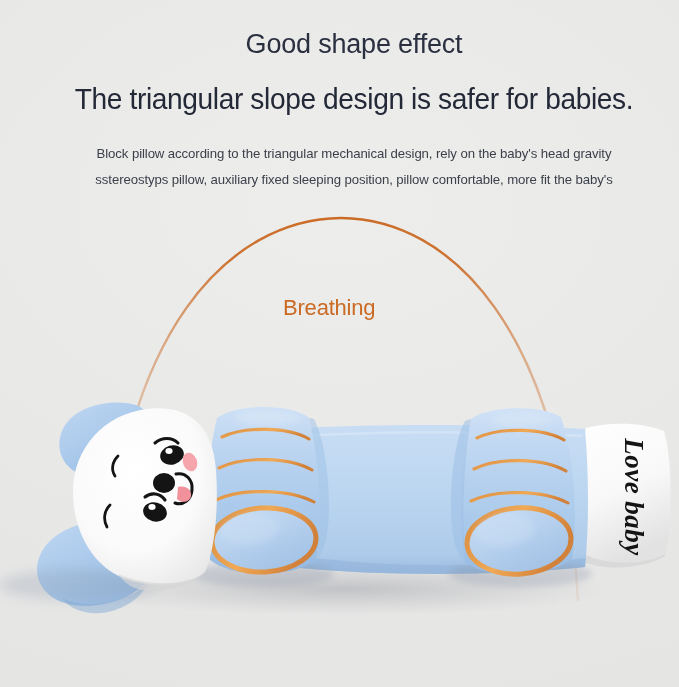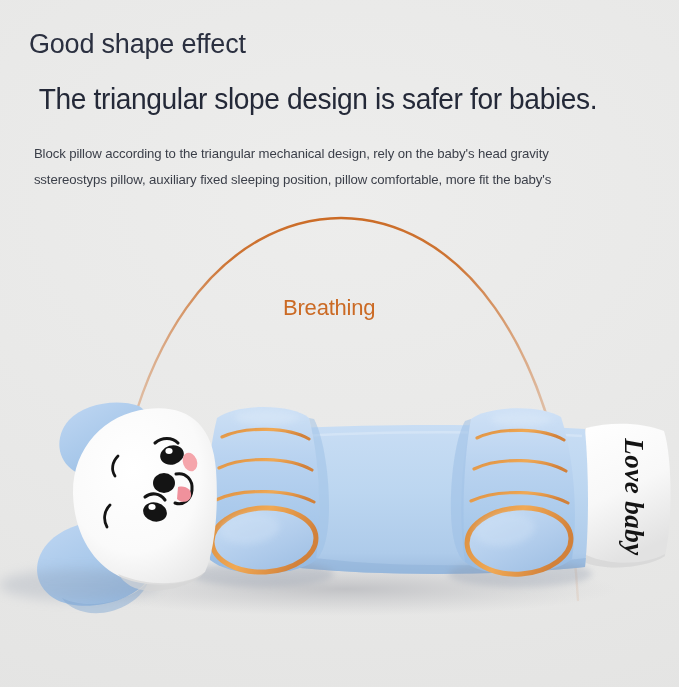--- a/index.html
+++ b/index.html
@@ -24,20 +24,21 @@
     background:
       radial-gradient(ellipse 120% 80% at 50% 30%, #ededec 0%, #e8e8e7 60%, #e4e4e3 100%);
     overflow: hidden;
   }
 
   
   .text-block {
     position: absolute;
     top: 0; left: 0;
     width: 679px;
+    text-align: center;
     z-index: 30;
     padding-left: 29px;
   }
 
   .headline-small {
     margin-top: 28px;
     font-size: 27px;
     font-weight: 400;
     letter-spacing: -0.2px;
     color: #2b3040;

